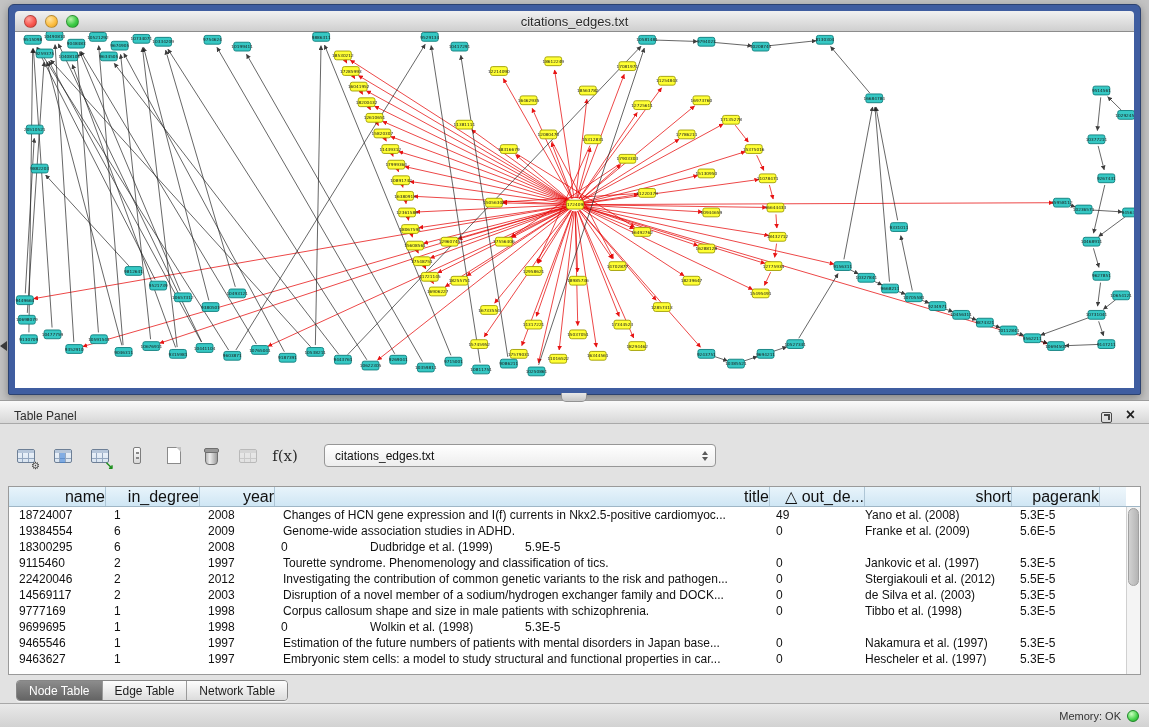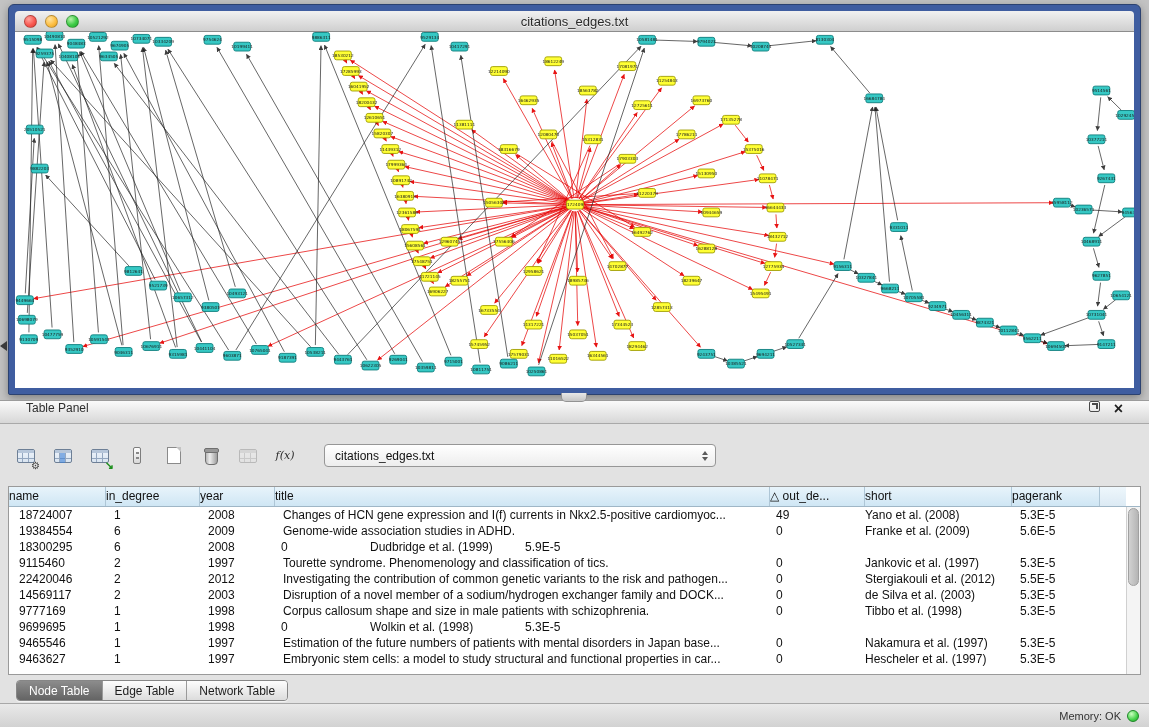--- a/index.html
+++ b/index.html
@@ -21,21 +21,21 @@
 .edge-k{stroke:#232323;stroke-width:.8;opacity:.88}
 .node-y{fill:#ffff35;stroke:#9d9b00;stroke-width:.9}
 .node-t{fill:#36c8c4;stroke:#0d7d7c;stroke-width:.9}
 .node-lbl{font-size:4.3px;fill:#1c1c1c;text-anchor:middle;font-family:"DejaVu Sans",sans-serif}
 
 .divider-handle{position:absolute;left:561px;top:393px;width:26px;height:9px;background:linear-gradient(#e8e8e8,#c6c6c6);border:1px solid #939393;border-top:none;border-radius:0 0 5px 5px;z-index:5}
 .edge-arrow{position:absolute;left:0;top:341px;width:0;height:0;border-top:5px solid transparent;border-bottom:5px solid transparent;border-right:7px solid #3a3a3a;z-index:6}
 
 
 .table-panel{position:absolute;left:0;top:400px;width:1149px;height:303px;background:#e2e2e2;border-top:1px solid #9b9b9b}
-.panel-header{height:23px;background:linear-gradient(#fafafa,#d7d7d7);border-bottom:1px solid #a9a9a9;display:flex;align-items:flex-start;padding:0 26px;font-size:12px;color:#2e2e2e}
+.panel-header{height:23px;background:linear-gradient(#fafafa,#d7d7d7);border-bottom:1px solid #a9a9a9;display:flex;align-items:flex-end;padding:0 14px;font-size:12px;color:#2e2e2e}
 .panel-header .ph-title{flex:1}
 .float-ico{width:11px;height:11px;border:1px solid #4a4a4a;border-radius:2px;position:relative;margin-right:14px}
 .float-ico::before{content:"";position:absolute;right:1px;top:1px;width:4px;height:4px;border-top:2px solid #4a4a4a;border-right:2px solid #4a4a4a}
 .close-ico{font-size:16px;font-weight:bold;color:#1f1f1f;line-height:1}
 
 .toolbar{display:flex;align-items:center;gap:9px;padding:15px 0 0 12px;height:48px}
 .ico-btn{width:28px;height:26px;display:flex;align-items:center;justify-content:center;position:relative}
 .grid-ico{width:18px;height:14px;border:1px solid #6d7f96;border-radius:2px;position:relative;background:linear-gradient(#eef4fb,#d9e4f0)}
 .grid-ico::before{content:"";position:absolute;left:0;top:0;right:0;bottom:0;background:
  linear-gradient(to bottom,#b6c6da 0,#b6c6da 3px,transparent 3px),
@@ -45,31 +45,31 @@
 .badge{position:absolute;right:0;bottom:-2px;font-size:10px;line-height:1}
 .badge.gear{color:#444}
 .badge.green{color:#1d8f1d;font-weight:bold;font-size:11px}
 .pill-ico{width:8px;height:17px;border:1px solid #7d7d7d;border-radius:2px;background:linear-gradient(#ffffff,#d8d8d8);position:relative}
 .pill-ico::before{content:"";position:absolute;left:2px;top:4px;width:3px;height:2px;background:#888;box-shadow:0 5px 0 #888}
 .doc-ico{width:14px;height:17px;background:#fff;border:1px solid #8a8a8a;position:relative}
 .doc-ico::before{content:"";position:absolute;right:-1px;top:-1px;width:0;height:0;border-left:5px solid transparent;border-top:5px solid #c3c3c3}
 .trash-ico{width:13px;height:14px;background:linear-gradient(90deg,#b8b8b8,#ececec 35%,#9d9d9d);border:1px solid #6f6f6f;border-radius:2px 2px 4px 4px;position:relative;margin-top:5px}
 .trash-ico::before{content:"";position:absolute;left:-2px;right:-2px;top:-4px;height:3px;background:#989898;border:1px solid #6f6f6f;border-radius:2px}
 .disabled{opacity:.4;filter:grayscale(1)}
-.fx-btn{font-family:"DejaVu Serif",serif;font-style:italic;font-size:11px;color:#2b2b2b}
+.fx-btn{font-family:"DejaVu Serif",serif;font-size:15px;color:#2b2b2b}
 
 .combo{margin-left:16px;width:392px;height:23px;background:linear-gradient(#ffffff,#ededed);border:1px solid #969696;border-radius:4px;display:flex;align-items:center;padding:0 7px 0 10px;font-size:12px;color:#111}
 .combo-text{flex:1;white-space:nowrap;overflow:hidden}
 .updown{display:flex;flex-direction:column;gap:2px;align-items:center}
 .tri-up{width:0;height:0;border-left:3.5px solid transparent;border-right:3.5px solid transparent;border-bottom:4.5px solid #5a5a5a}
 .tri-down{width:0;height:0;border-left:3.5px solid transparent;border-right:3.5px solid transparent;border-top:4.5px solid #5a5a5a}
 
 .table-wrap{position:absolute;left:8px;top:85px;width:1133px;height:189px;background:#fff;border:1px solid #9a9a9a}
 .thead{display:flex;height:20px;border-bottom:1px solid #9fb6c6;padding-right:14px}
-.th{background:linear-gradient(#e8f4fb,#cfe6f4);border-right:1px solid #aec6d6;font-size:12px;color:#111;text-align:left;line-height:19px;overflow:hidden;white-space:nowrap;flex-shrink:0}
+.th{background:linear-gradient(#e8f4fb,#cfe6f4);border-right:1px solid #aec6d6;font-size:16px;color:#111;text-align:right;line-height:19px;overflow:hidden;white-space:nowrap;flex-shrink:0}
 .th.filler{flex:1;border-right:none;background:linear-gradient(#eef7fc,#dceaf4)}
 .tbody{position:absolute;top:20px;left:0;right:14px;bottom:0;overflow:hidden}
 .tr{display:flex;height:16px}
 .td{font-size:12px;color:#101010;line-height:16px;white-space:nowrap;overflow:hidden;flex-shrink:0}
 .c0{width:97px}.c1{width:94px}.c2{width:75px}.c3{width:495px}.c4{width:95px}.c5{width:147px}.c6{width:88px}
 .td.c0{padding-left:10px}.td.c1{padding-left:8px}.td.c2{padding-left:8px}.td.c3{padding-left:8px}.td.c4{padding-left:6px}.td.c5{text-align:left}.td.c6{padding-left:8px}
 .vscroll{position:absolute;top:20px;right:0;bottom:0;width:14px;background:#f4f4f4;border-left:1px solid #d0d0d0}
 .vthumb{margin:1px;height:78px;background:linear-gradient(90deg,#d2d2d2,#b5b5b5);border:1px solid #a0a0a0;border-radius:6px}
 
 .tabbar{position:absolute;left:16px;top:279px;width:100%;display:flex;}

